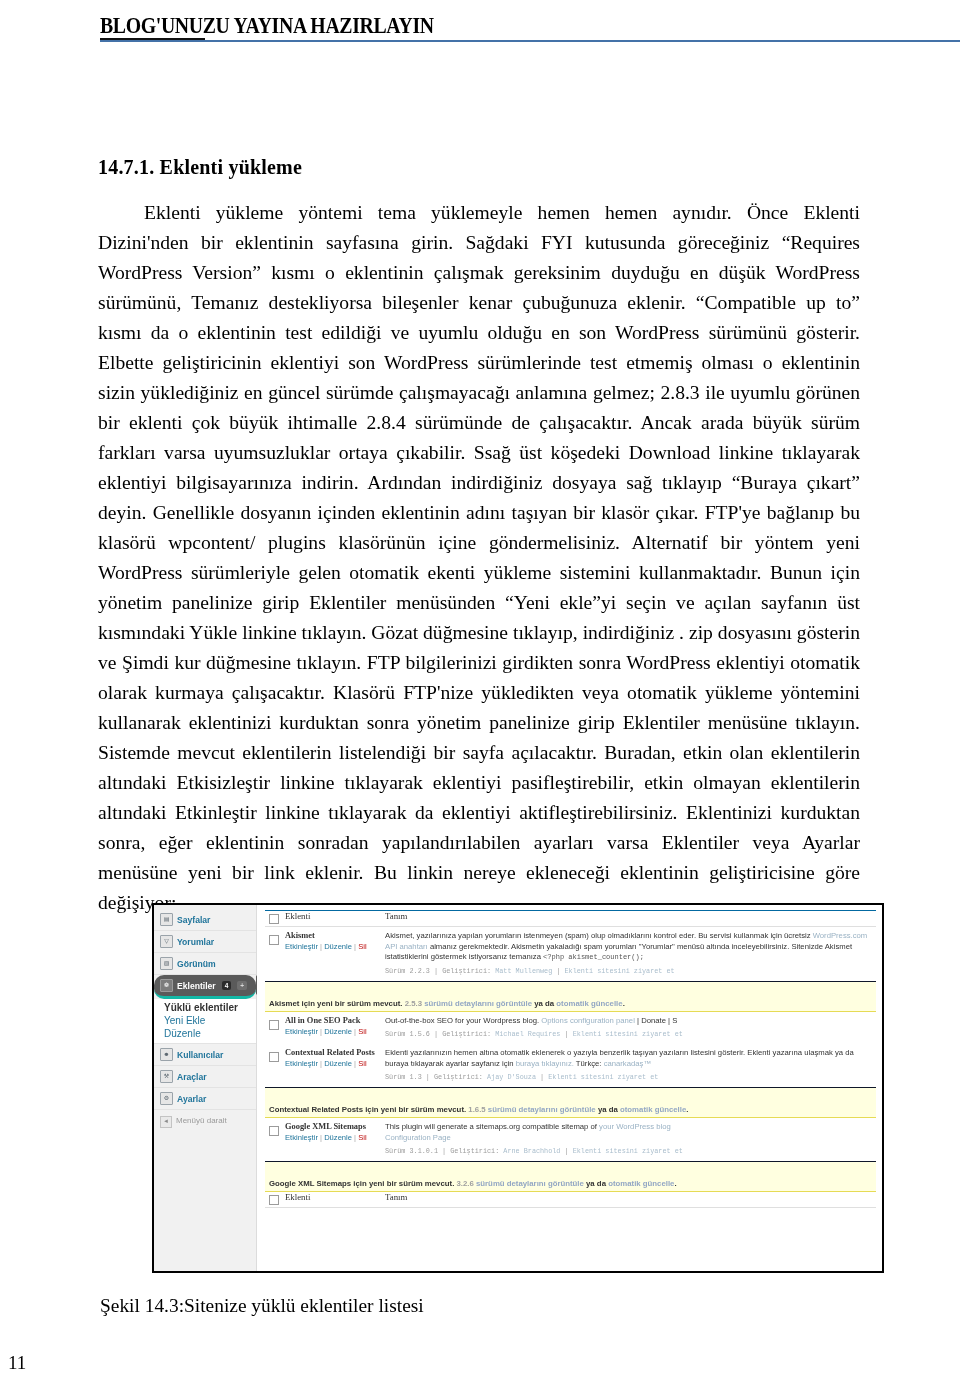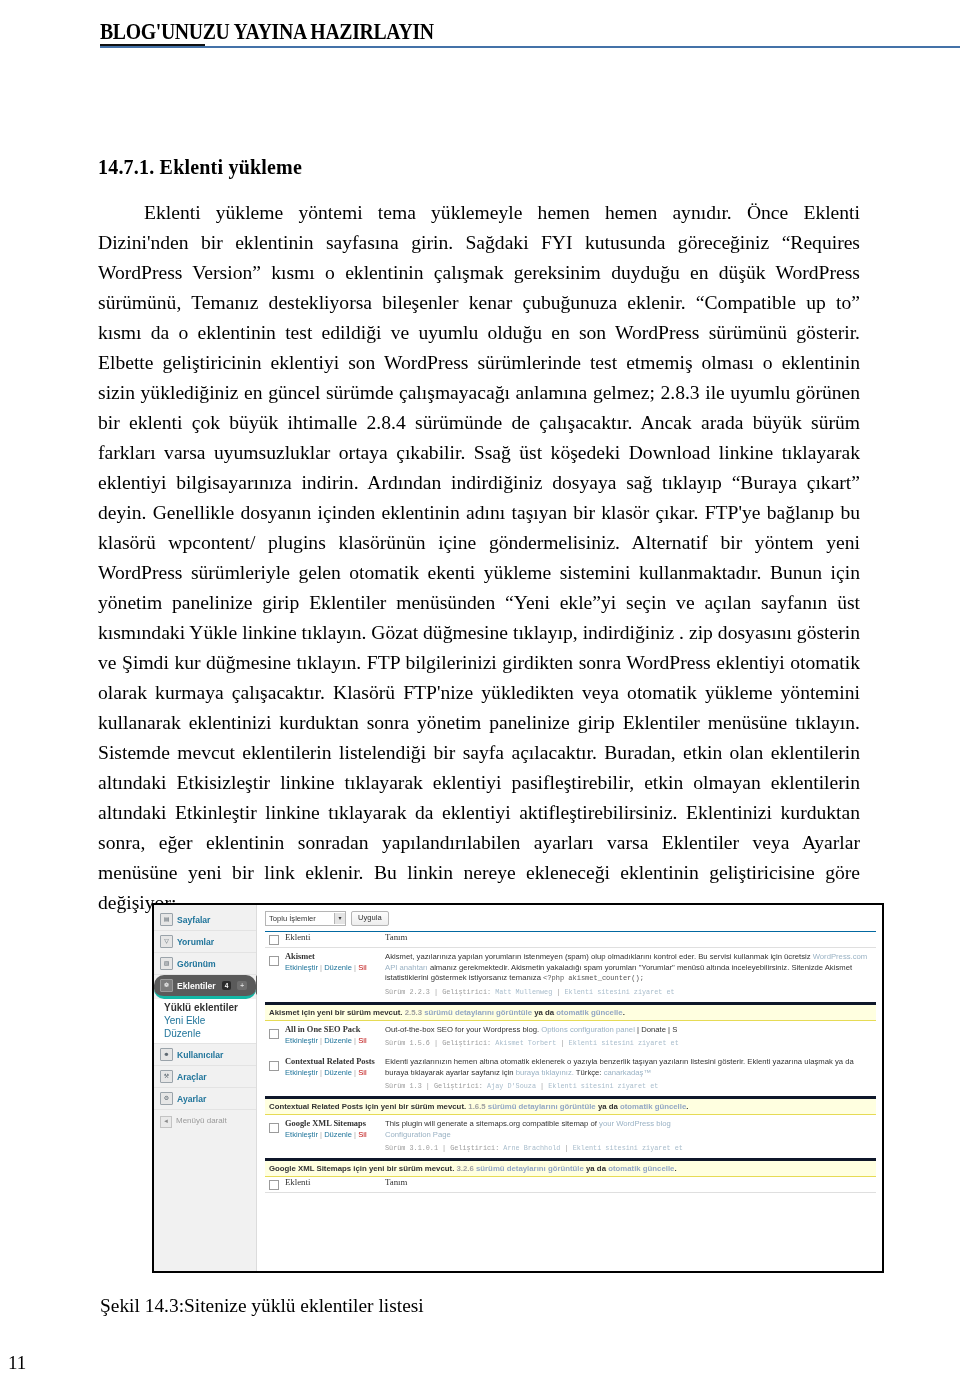--- a/index.html
+++ b/index.html
@@ -12,21 +12,21 @@
     height: 1390px;
     position: relative;
     font-family: "Liberation Serif", serif;
     color: #000;
     overflow: hidden;
   }
 
   
   #running-head {
     position: absolute;
-    left: 0; top: 16px;
+    left: 0; top: 10px;
     width: 772px;
     height: 40px;
   }
   #running-head .rh-title {
     position: absolute;
     left: 100px;
     top: 3px;
     font-family: "Liberation Serif", serif;
     font-weight: bold;
     font-size: 23px;
@@ -316,23 +316,23 @@
     font-family: "Liberation Mono", monospace;
     font-size: 6.8px;
     line-height: 10px;
     color: #9c9c9c;
     margin-top: 3px;
   }
   .plg-meta .lnk { color: #a9bdcc; }
 
   tr.update-row td {
     background: #ffffe0;
-    border-top: 3px solid #0f172a;
+    border-top: 1px solid #0f172a;
     border-bottom: 1px solid #e6db55;
-    padding: 3px 4px 3px 4px;
+    padding: 17px 4px 3px 4px;
     font-size: 7.8px;
     color: #333;
     font-weight: bold;
   }
   tr.update-row .lnk { color: #93a7c4; font-weight: bold; }
   tr.update-row .ver { color: #9f9f9f; font-weight: bold; }
 
   
   #figure-caption {
     position: absolute;
@@ -405,27 +405,20 @@
       </div>
 
       <div class="wp-collapse">
         <span class="arrow-box">◄</span>
         <span>Menüyü daralt</span>
       </div>
     </div>
 
     <div class="wp-main">
 
-      <div class="wp-bulkbar">
-        <div class="wp-select">
-          <span>Toplu İşlemler</span>
-          <span class="sel-arrow">▾</span>
-        </div>
-        <div class="wp-button">Uygula</div>
-      </div>
 
       <table class="wp-table">
         <tbody>
             <tr class="wp-thead">
           <td class="col-cb"><span class="cbx"></span></td>
           <td class="col-name th-name">Eklenti</td>
           <td>Tanım</td>
         </tr>
 
         <tr class="plugin-row">
@@ -470,21 +463,21 @@
               <span class="lnk-del">Sil</span>
             </div>
           </td>
           <td>
             <div class="plg-desc">
               <span>Out-of-the-box SEO for your Wordpress blog. </span><span class="lnk">Options configuration panel</span><span> | Donate | S</span>
             </div>
             <div class="plg-meta">
               <span>Sürüm 1.5.6</span> |
               <span>Geliştirici:</span>
-              <span class="lnk">Akismet Torbert</span> |
+              <span class="lnk">Michael Requires</span> |
               <span class="lnk">Eklenti sitesini ziyaret et</span>
             </div>
           </td>
         </tr>
 
         <tr class="plugin-row">
           <td class="col-cb"><span class="cbx"></span></td>
           <td class="col-name">
             <div class="plg-name">Contextual Related Posts</div>
             <div class="plg-actions">

